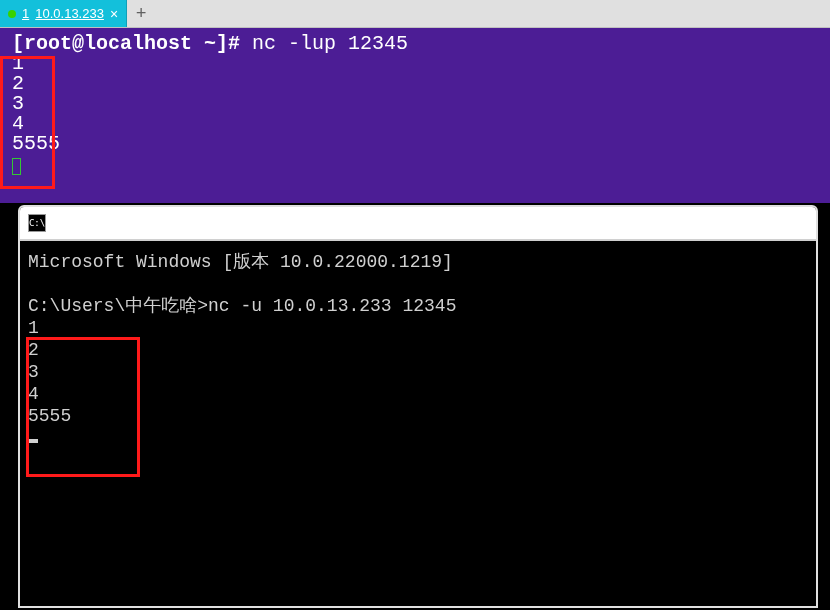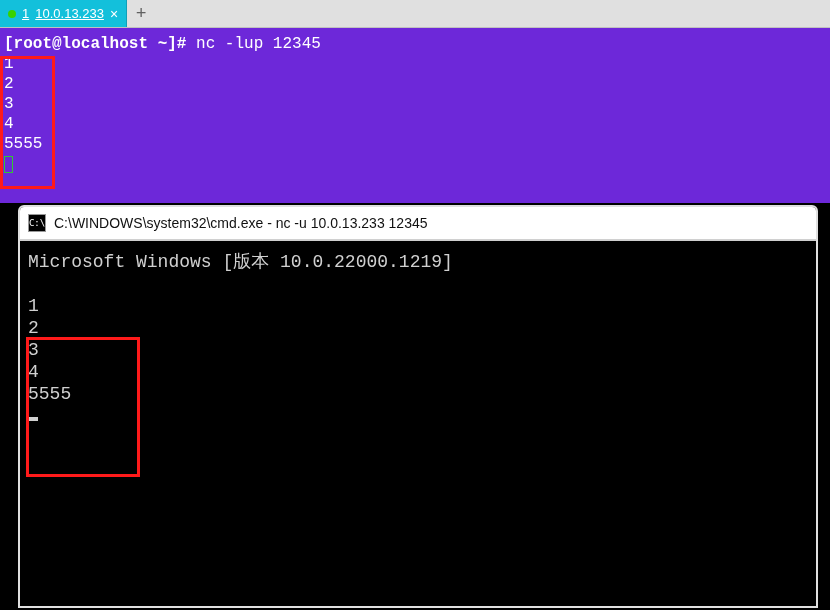--- a/index.html
+++ b/index.html
@@ -51,23 +51,23 @@
     .tab-add {
       width: 28px;
       display: flex;
       align-items: center;
       justify-content: center;
       font-size: 18px;
       color: #606060;
       cursor: pointer;
     }
     .terminal-top {
-      background: #6d28d9;
-      padding: 6px 4px;
-      font-size: 16px;
+      background: #4c1d95;
+      padding: 6px 12px;
+      font-size: 20px;
       line-height: 20px;
       color: #fff;
       position: relative;
       height: 175px;
     }
     .terminal-top .prompt { color: #fff; font-weight: bold; }
     .terminal-top .line { white-space: pre; }
     .top-highlight {
       position: absolute;
       border: 3px solid #ff1a1a;
@@ -169,25 +169,25 @@
   <div class="line">5555</div>
   <div class="line"><span class="top-cursor"></span></div>
   <div class="top-highlight"></div>
 </div>
 
 <div class="cmd-window">
   <div class="cmd-titlebar">
     <span class="cmd-icon">
         <span>C:\</span>
       </span>
-    <span>C:\WINDOWS\system32\cmd.exe - nc  -u 10.0.13.233 12345</span>
   </div>
   <div class="cmd-body">
     <div class="line">Microsoft Windows [版本 10.0.22000.1219]</div>
     <div class="line">&nbsp;</div>
+    <div class="line"><span>C:\Users\中午吃啥&gt;</span><span>nc -u 10.0.13.233 12345</span></div>
     <div class="line">1</div>
     <div class="line">2</div>
     <div class="line">3</div>
     <div class="line">4</div>
     <div class="line">5555</div>
     <div class="line"><span class="cmd-cursor"></span></div>
     <div class="cmd-highlight"></div>
   </div>
 </div>
 

